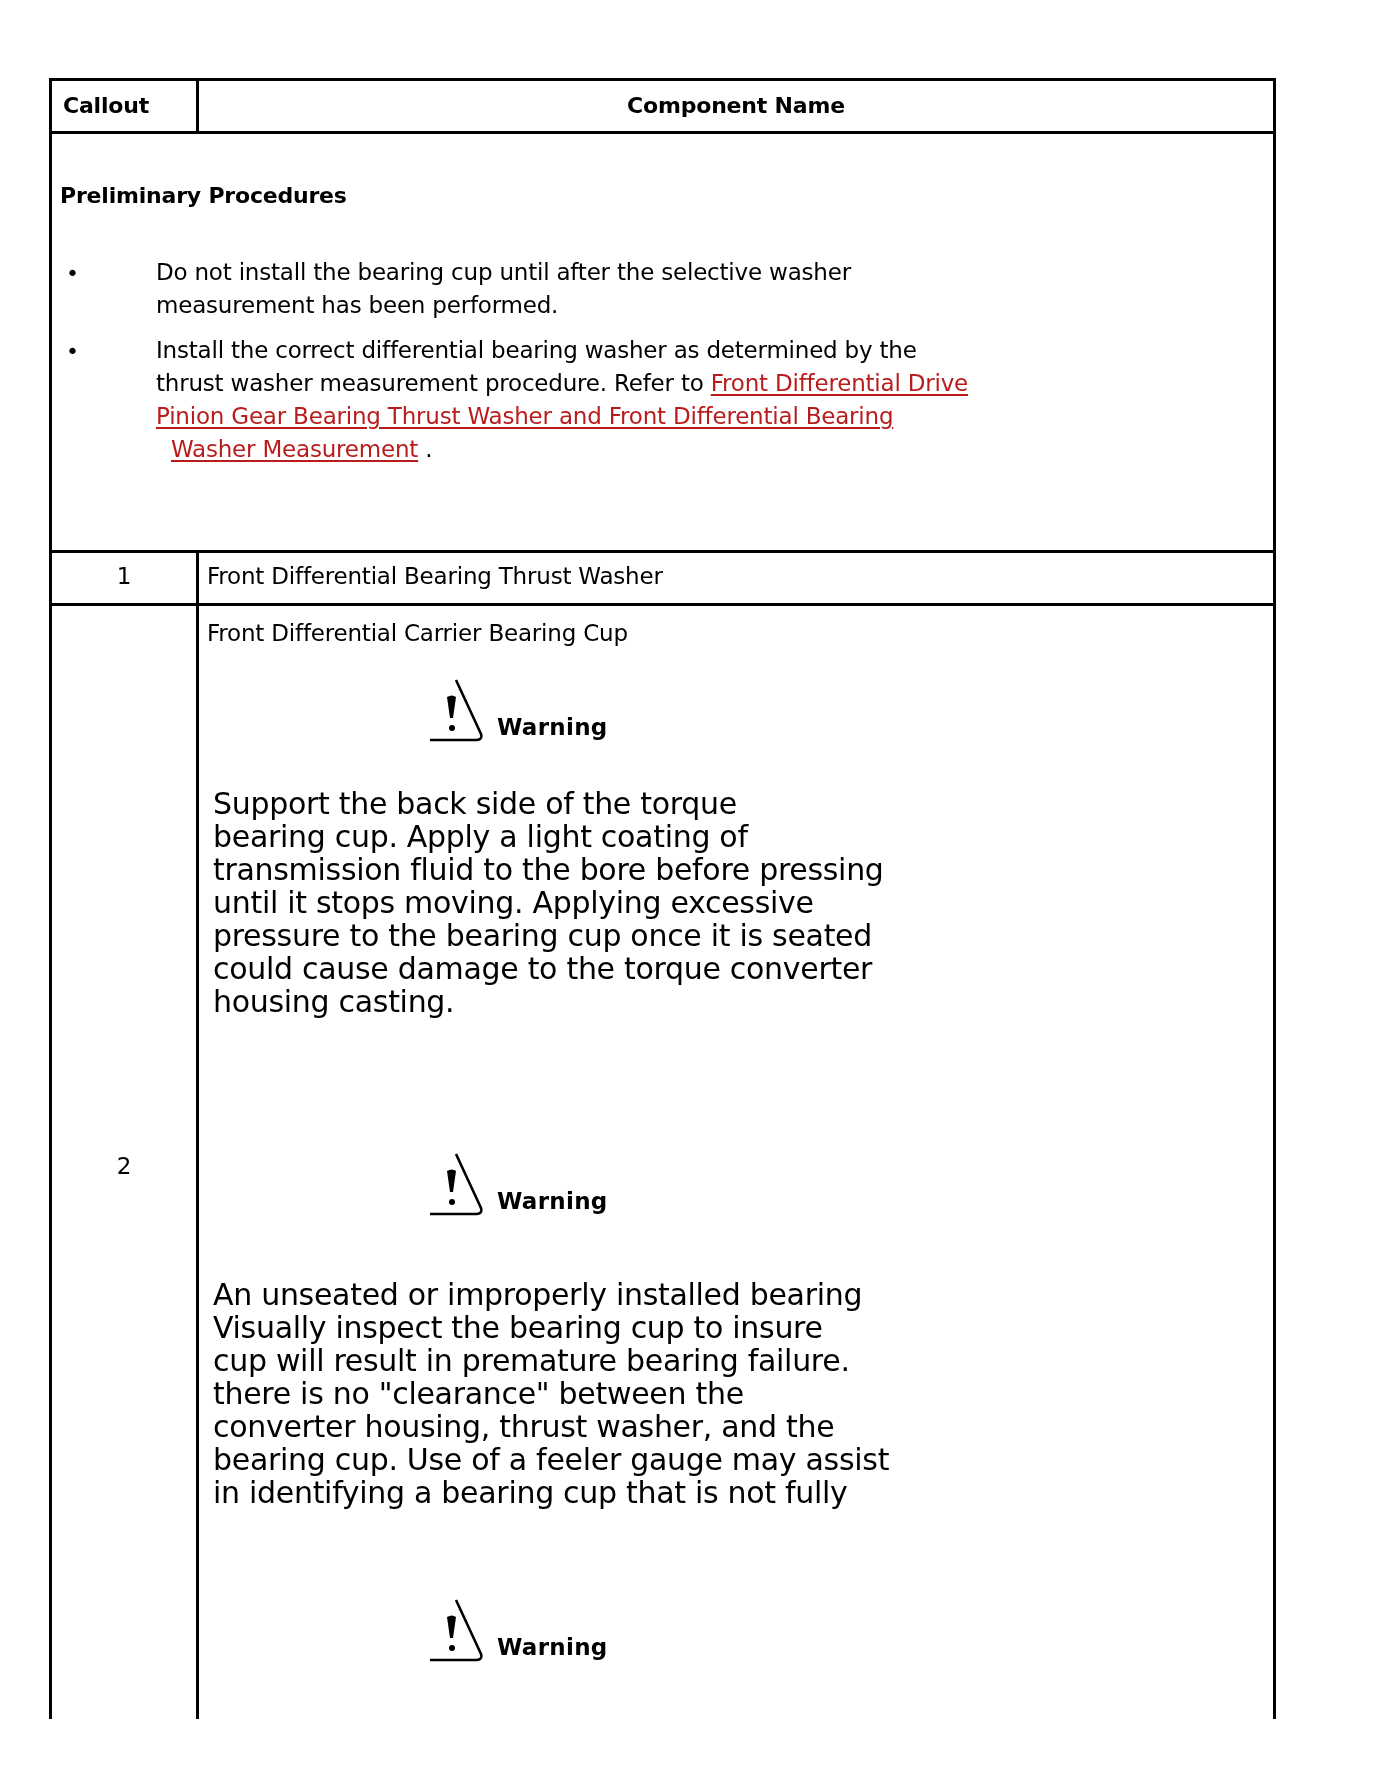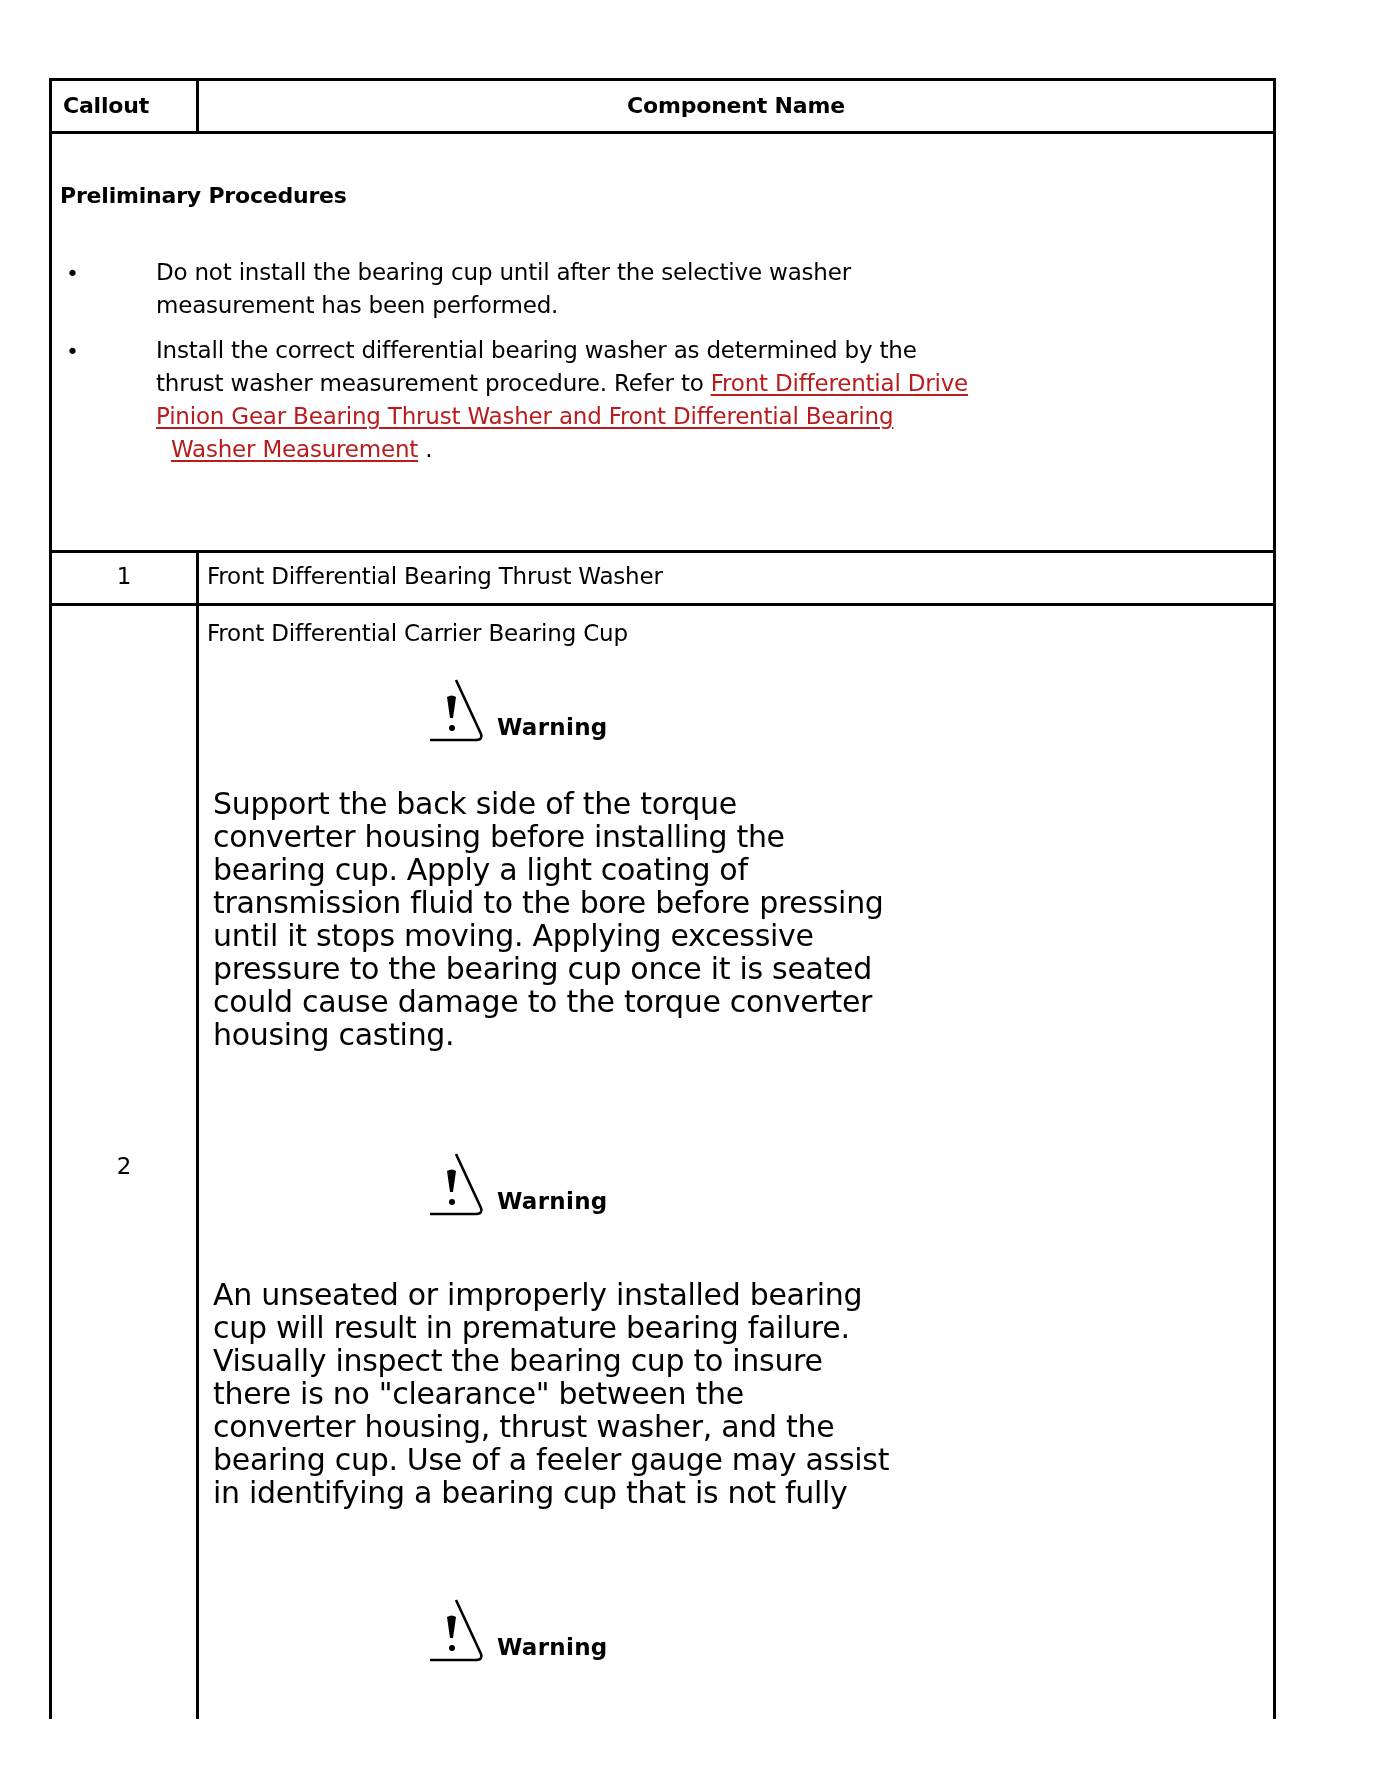--- a/index.html
+++ b/index.html
@@ -78,41 +78,40 @@
   <div class="warn" style="left:428px; top:678px;">
     <svg width="62" height="66" viewBox="0 0 62 66">
       <path d="M28 2 L53 56 Q55 61 49 62 L2 62" fill="none" stroke="#000" stroke-width="2.6"></path>
       <path d="M19 19 Q24 16 28 19 L25 40 L22 40 Z" fill="#000"></path>
       <circle cx="24" cy="50" r="3" fill="#000"></circle>
     </svg>
     <span class="wlabel">Warning</span>
   </div>
   <div class="para" style="top:787px;">
     <span>Support the back side of the torque</span>
-    <span>converter housing before installing the</span>
     <span>bearing cup. Apply a light coating of</span>
     <span>transmission fluid to the bore before pressing</span>
     <span>until it stops moving. Applying excessive</span>
     <span>pressure to the bearing cup once it is seated</span>
     <span>could cause damage to the torque converter</span>
     <span>housing casting.</span>
   </div>
 
   <div class="warn" style="left:428px; top:1152px;">
     <svg width="62" height="66" viewBox="0 0 62 66">
       <path d="M28 2 L53 56 Q55 61 49 62 L2 62" fill="none" stroke="#000" stroke-width="2.6"></path>
       <path d="M19 19 Q24 16 28 19 L25 40 L22 40 Z" fill="#000"></path>
       <circle cx="24" cy="50" r="3" fill="#000"></circle>
     </svg>
     <span class="wlabel">Warning</span>
   </div>
   <div class="para" style="top:1262px;margin-top:16px;">
     <span>An unseated or improperly installed bearing</span>
+    <span>Visually inspect the bearing cup to insure</span>
     <span>cup will result in premature bearing failure.</span>
-    <span>Visually inspect the bearing cup to insure</span>
     <span>there is no "clearance" between the</span>
     <span>converter housing, thrust washer, and the</span>
     <span>bearing cup. Use of a feeler gauge may assist</span>
     <span>in identifying a bearing cup that is not fully</span>
   </div>
 
   <div class="warn" style="left:428px; top:1598px;">
     <svg width="62" height="66" viewBox="0 0 62 66">
       <path d="M28 2 L53 56 Q55 61 49 62 L2 62" fill="none" stroke="#000" stroke-width="2.6"></path>
       <path d="M19 19 Q24 16 28 19 L25 40 L22 40 Z" fill="#000"></path>

